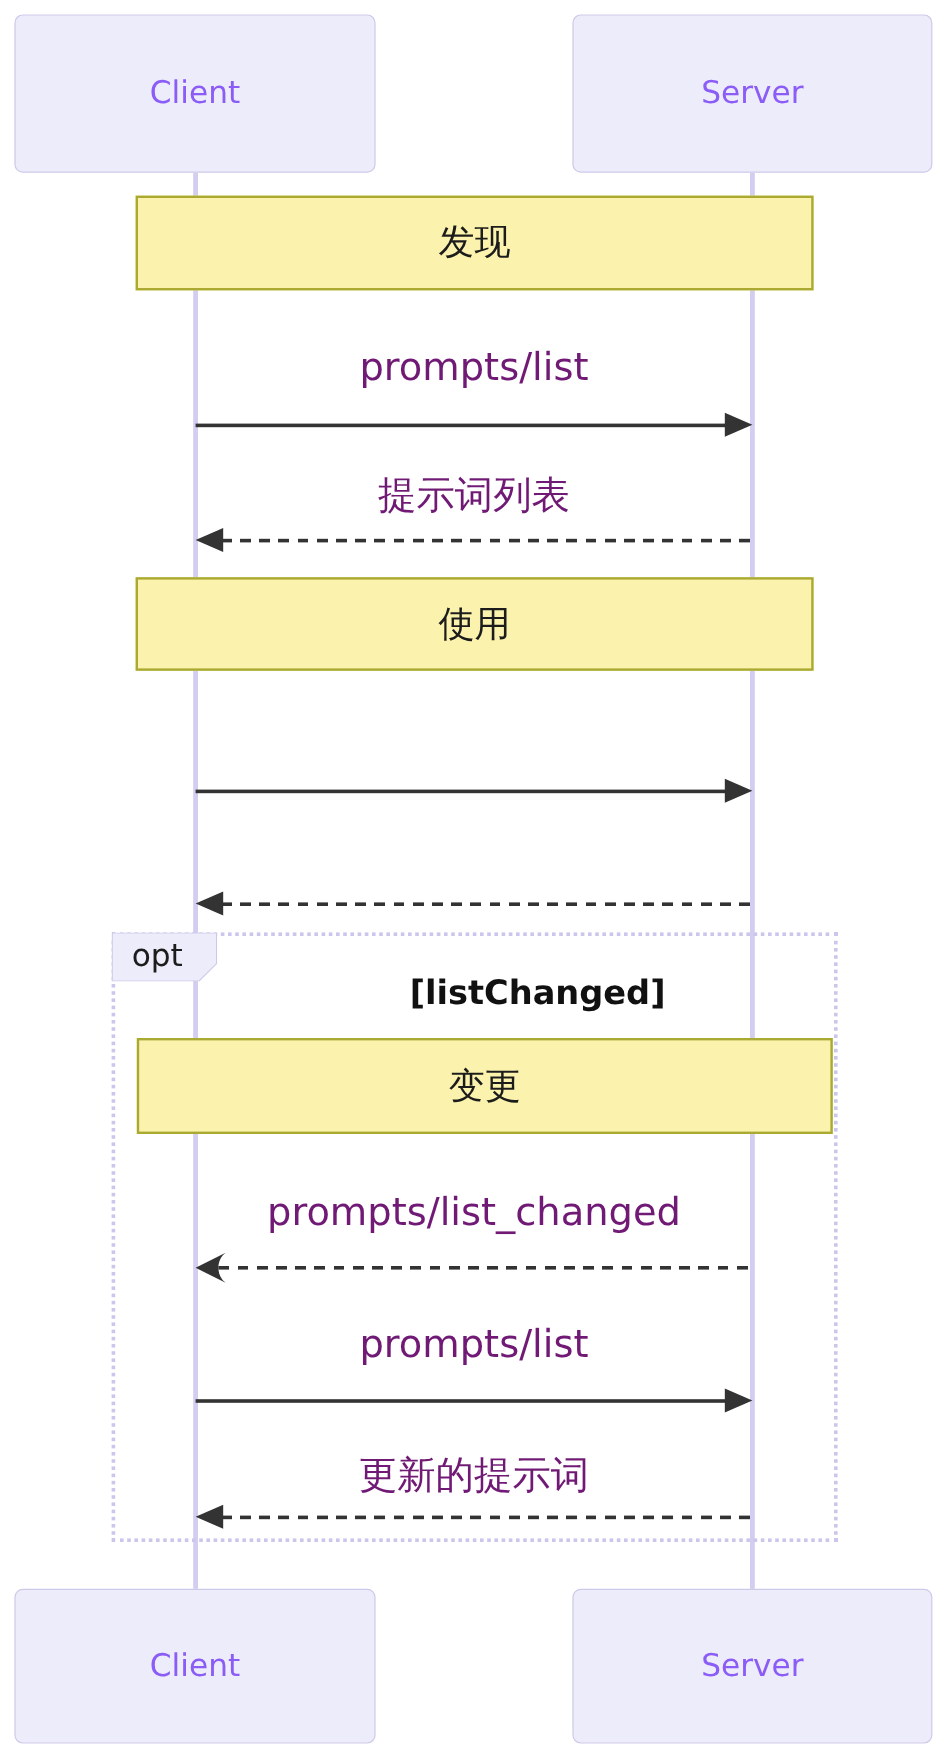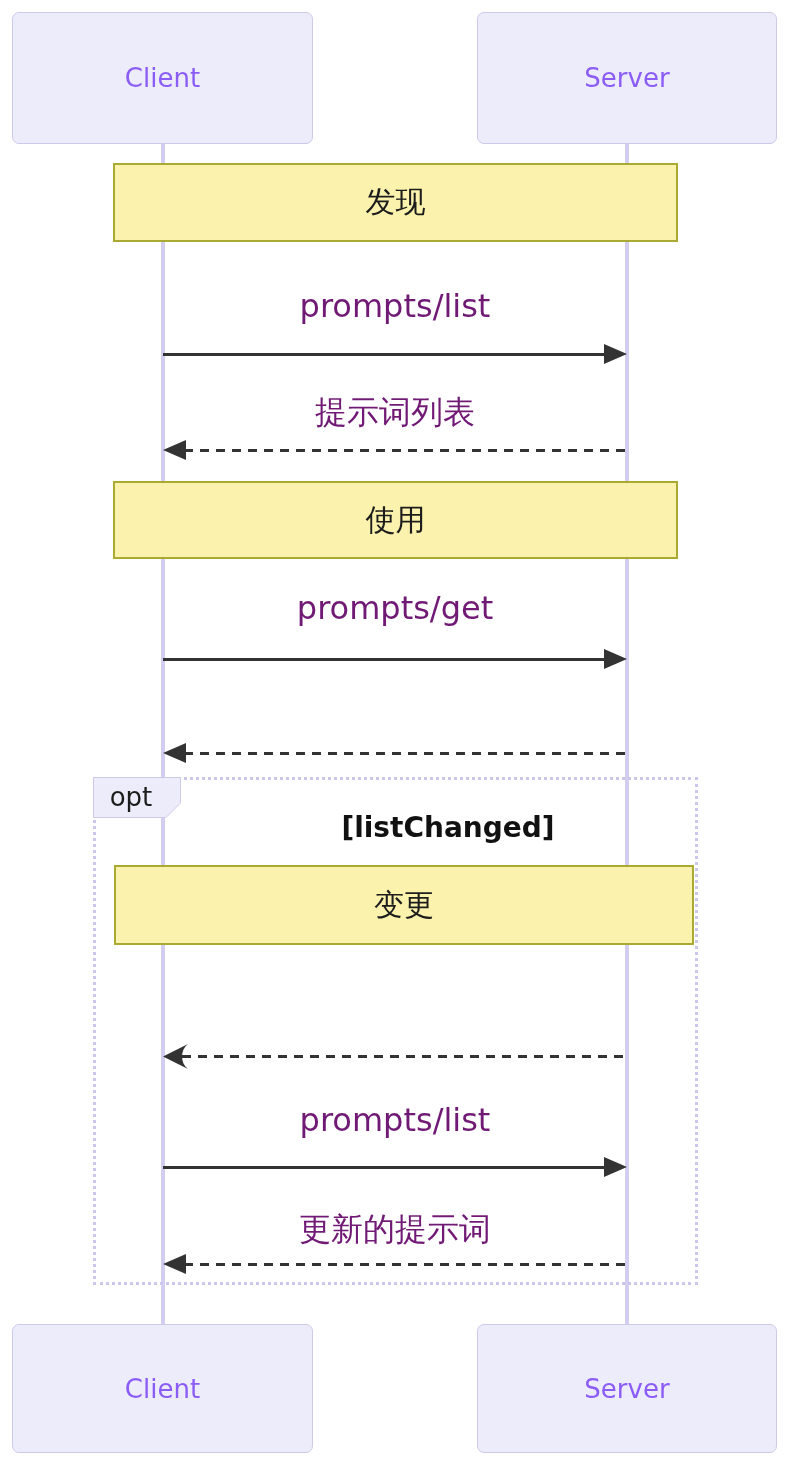--- a/index.html
+++ b/index.html
@@ -86,40 +86,40 @@
   <div class="abs head-right" style="left:604px;top:344px;"></div>
 
   <div class="abs msg-label" style="top:391px;">提示词列表</div>
   <div class="abs line-dashed" style="left:184px;top:449px;width:443px;"></div>
   <div class="abs head-left" style="left:163px;top:440px;"></div>
 
   <div class="abs note" style="left:113px;top:470px;width:565px;height:78px;margin-top:11px;">
     <span>使用</span>
   </div>
 
-  <div class="abs msg-label" style="top:589px;">prompts/get</div>
   <div class="abs line-solid" style="left:163px;top:658px;width:443px;"></div>
   <div class="abs head-right" style="left:604px;top:649px;"></div>
 
   <div class="abs line-dashed" style="left:184px;top:752px;width:443px;"></div>
   <div class="abs head-left" style="left:163px;top:743px;"></div>
 
   <div class="abs opt-frame" style="left:93px;top:777px;width:605px;height:508px;"></div>
 
   <svg class="abs" style="left:93px;top:777px;" width="88" height="41">
     <path d="M0.5,0.5 L87.5,0.5 L87.5,26 L73,40.5 L0.5,40.5 Z" fill="#ECECFA" stroke="#CFC9E9" stroke-width="1"></path>
   </svg>
   <div class="abs opt-label-text" style="left:93px;top:777px;width:76px;height:40px;">opt</div>
 
   <div class="abs guard" style="left:193px;top:811px;width:510px;">[listChanged]</div>
 
   <div class="abs note" style="left:114px;top:865px;width:580px;height:80px;">
     <span>变更</span>
   </div>
 
+  <div class="abs msg-label" style="top:991px;">prompts/list_changed</div>
   <div class="abs line-dashed" style="left:182px;top:1055px;width:445px;"></div>
   <svg class="abs" style="left:161px;top:1043px;" width="28" height="27">
     <path d="M2,13.5 L27,1 C19,7 19,20 27,26 Z" fill="#333333"></path>
   </svg>
 
   <div class="abs msg-label" style="top:1101px;">prompts/list</div>
   <div class="abs line-solid" style="left:163px;top:1166px;width:443px;"></div>
   <div class="abs head-right" style="left:604px;top:1157px;"></div>
 
   <div class="abs msg-label" style="top:1208px;">更新的提示词</div>

